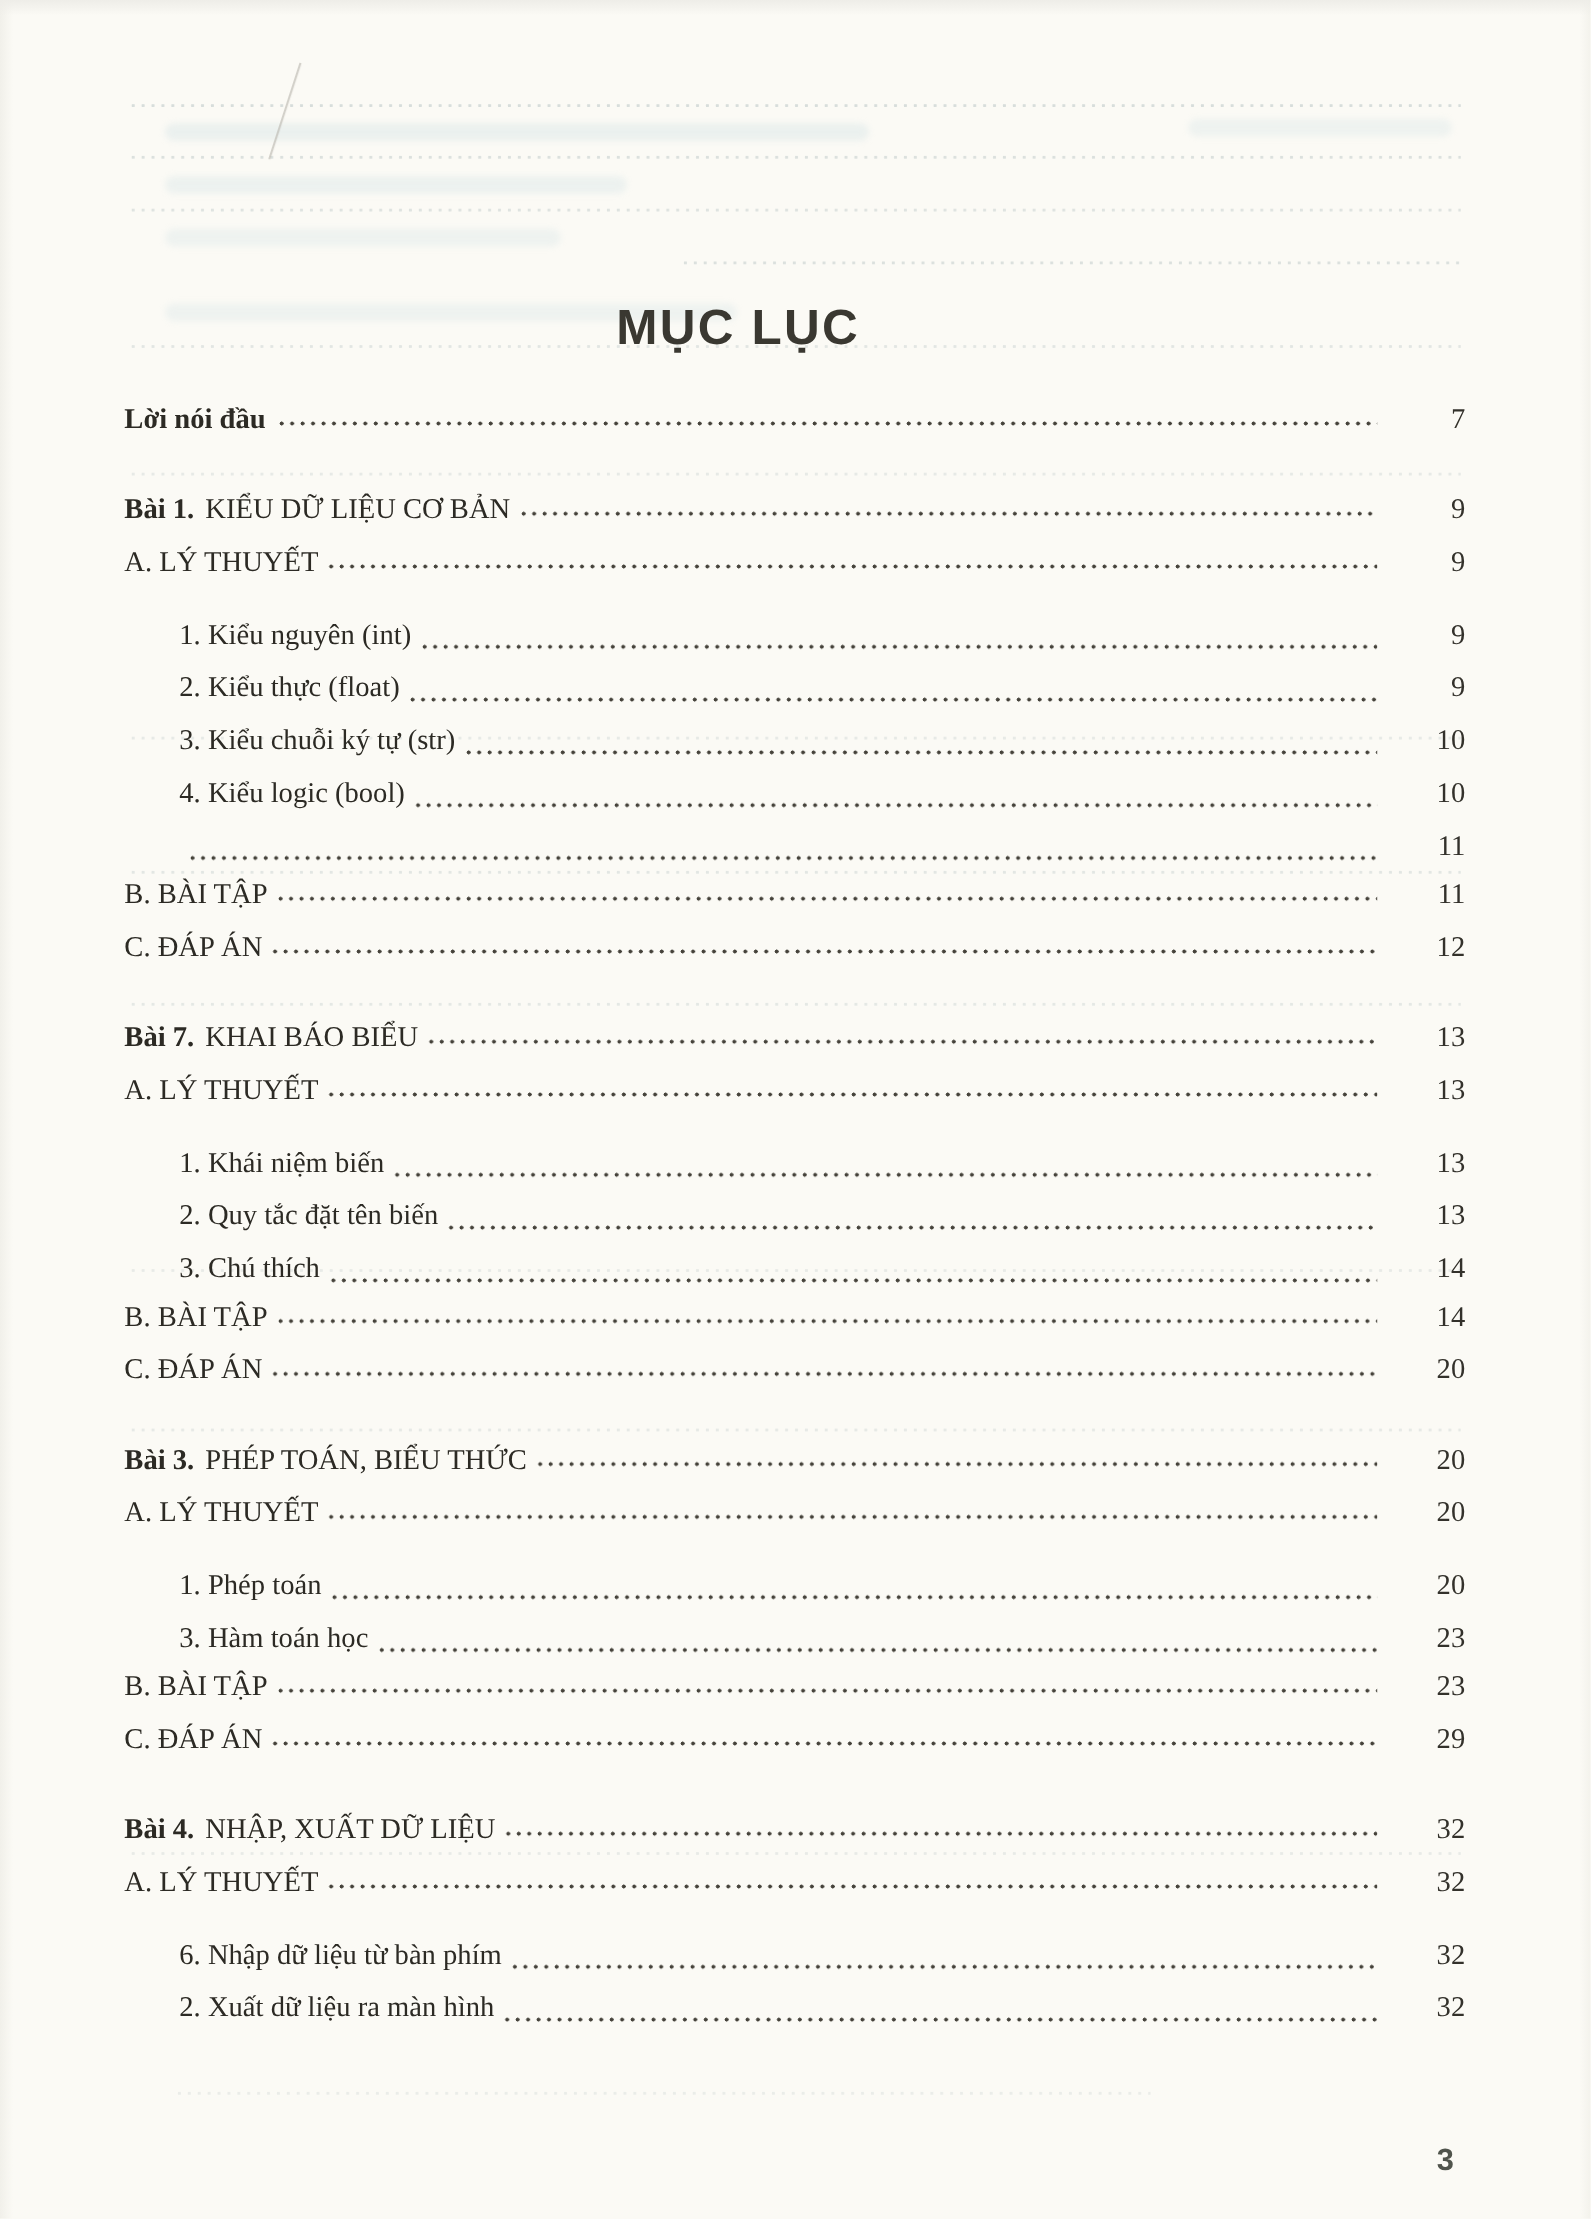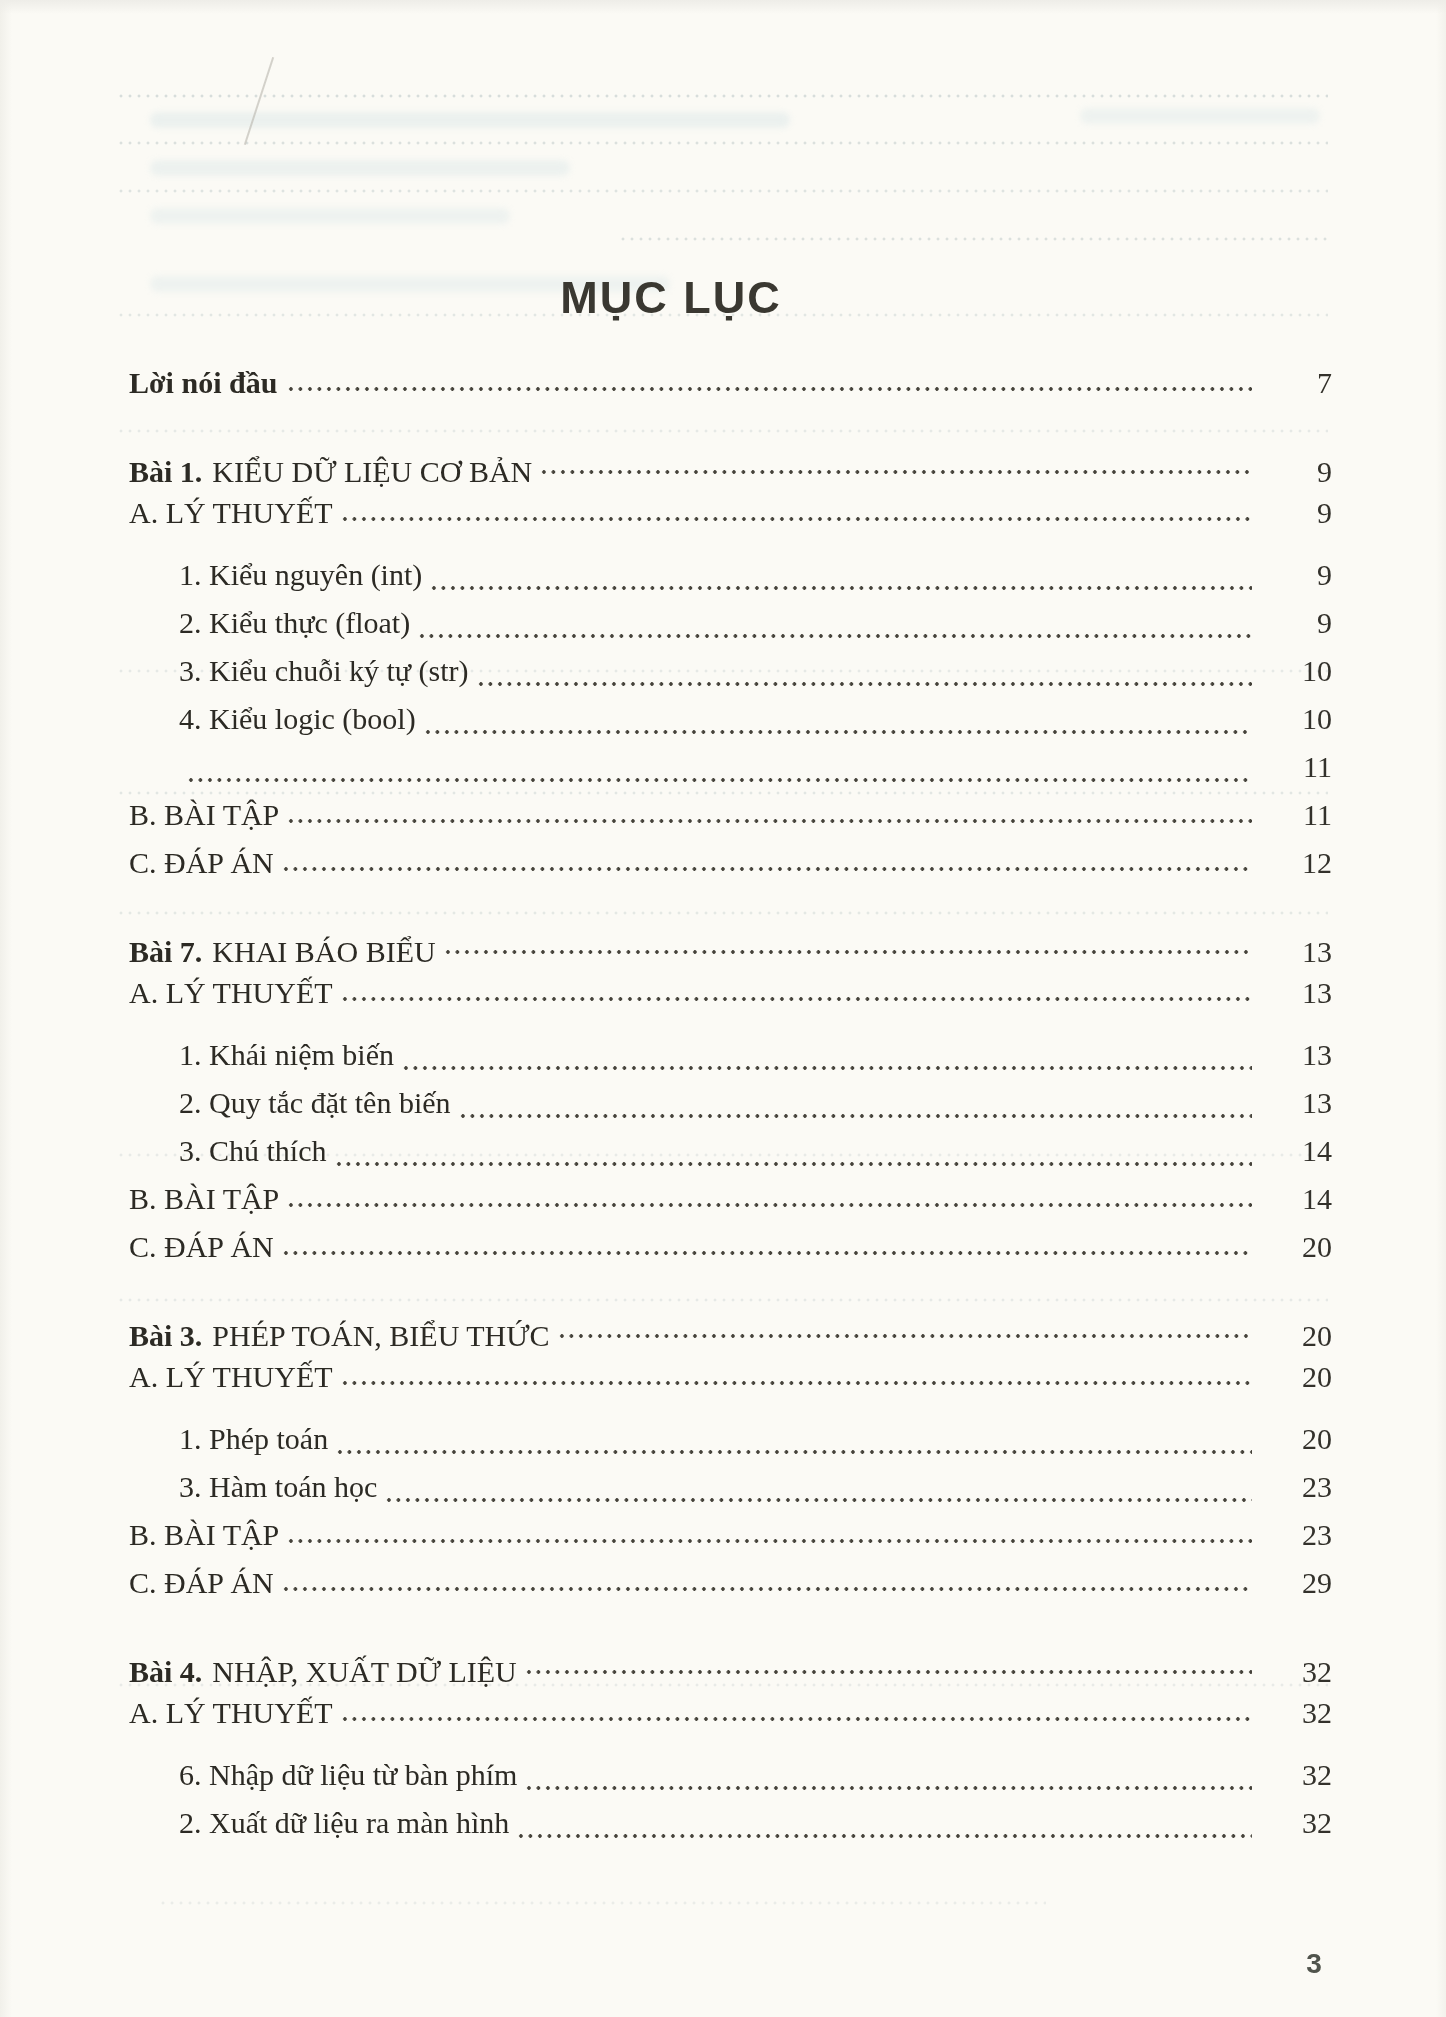--- a/index.html
+++ b/index.html
@@ -21,26 +21,26 @@
     position:absolute;top:272px;left:0;width:100%;
     text-align:center;
     transform:translateX(-52px);
     font-family:"Liberation Sans","DejaVu Sans",sans-serif;
     font-weight:700;font-size:45px;letter-spacing:2px;
     color:#3a3831;
   }
   
   .toc{
     position:absolute;top:366px;left:113px;right:114px;
-    font-size:30px;color:#2c2a24;margin-left:16px;
+    font-size:26px;color:#2c2a24;
   }
   .toc-row{
     display:flex;align-items:baseline;height:48px;white-space:nowrap;
   }
-  .toc-row.chapter{margin-top:34px;align-items:center;}
+  .toc-row.chapter{margin-top:34px;}
   .toc-row.bgap{margin-top:14px;}
   .toc-row.item{padding-left:50px;align-items:flex-end;}
   .toc-prefix{font-weight:700;margin-right:10px;}
   .toc-row.front .toc-prefix{margin-right:2px;}
   .leader{
     flex:1;height:8px;margin:0 10px 0 8px;
     background-image:radial-gradient(circle at 4px 4px, #45423a 1.6px, rgba(0,0,0,0) 2px);
     background-size:9.5px 8px;background-repeat:repeat-x;background-position:0 0;
   }
   .toc-page{width:70px;text-align:right;flex:0 0 auto;color:#33312b;}

